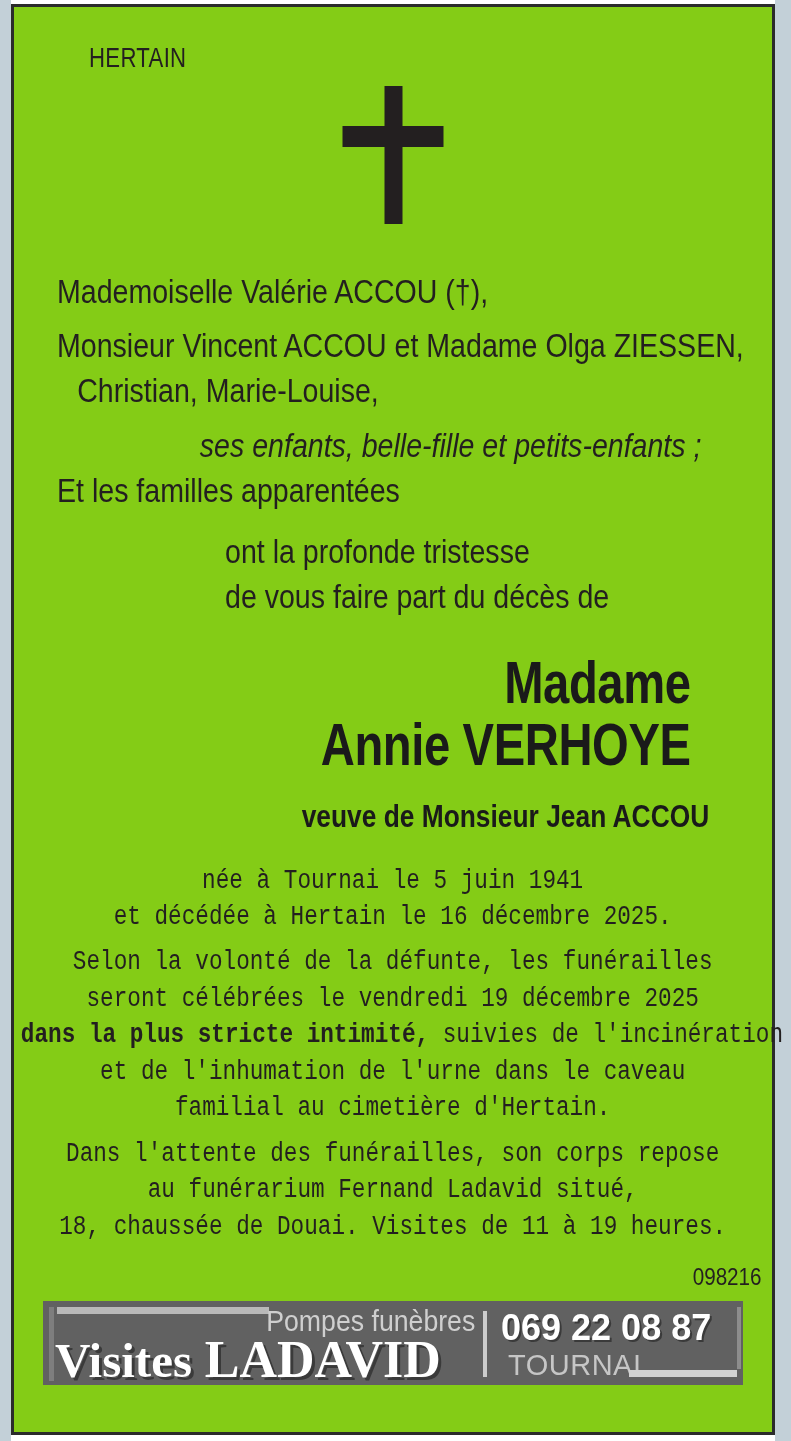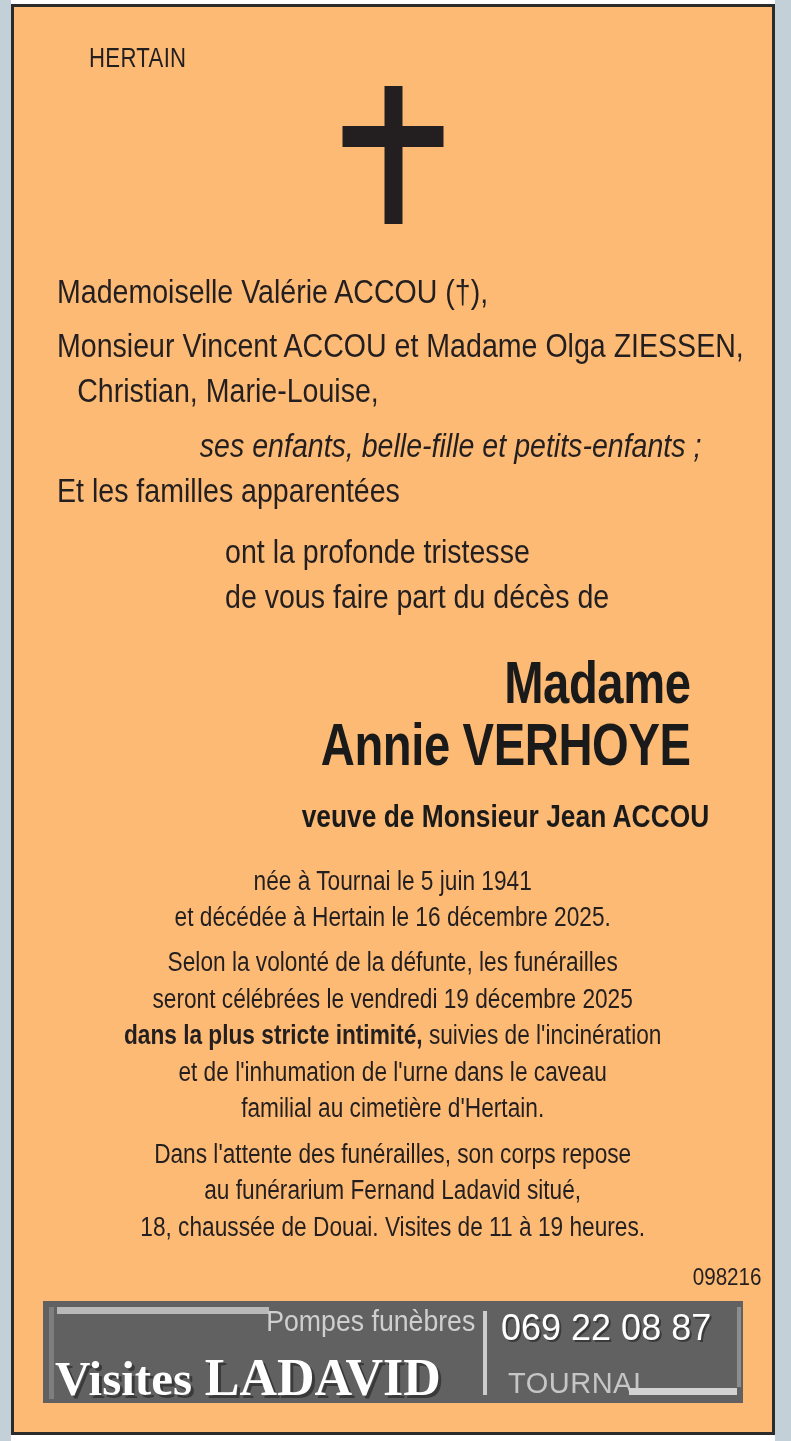--- a/index.html
+++ b/index.html
@@ -32,21 +32,21 @@
   .edge-strip.right { right: 0; width: 16px; }
 
   
   .frame {
     position: absolute;
     left: 11px;
     top: 4px;
     right: 16px;
     bottom: 6px;
     border: 3px solid #2b2b2b;
-    background: #fdba74;
+    background: #84cc16;
     box-sizing: border-box;
   }
 
   .inner {
     position: absolute;
     left: 0; right: 0; top: 0; bottom: 0;
     padding: 0 7px;
     box-sizing: border-box;
   }
 
@@ -135,20 +135,21 @@
     white-space: nowrap;
   }
 
   
   .details {
     margin-top: 28px;
     color: #231f20;
     font-size: 27px;
     line-height: 1.35;
     text-align: center;
+    font-family: Liberation Mono, monospace;
   }
   .details .ln {
     transform-origin: center center;
     text-align: center;
     width: 119%;
     margin-left: -9.5%;
   }
   .details b { font-weight: bold; }
 
   
@@ -159,21 +160,21 @@
     margin-top: 18px;
     padding-right: 4px;
     transform: scaleX(0.86);
     transform-origin: right center;
   }
 
   
   .banner {
     position: relative;
     margin: 10px 22px 0 22px;
-    height: 102px;
+    height: 84px;
     background: #616161;
     display: flex;
     align-items: stretch;
     overflow: hidden;
   }
   .banner-left {
     position: relative;
     flex: 1 1 auto;
     min-width: 0;
   }
@@ -231,21 +232,21 @@
   .banner-right {
     position: relative;
     flex: 0 0 256px;
     padding-left: 14px;
     box-sizing: border-box;
   }
   .phone {
     position: absolute;
     left: 14px;
     top: 6px;
-    font-weight: normal;
+    font-weight: bold;
     font-size: 36px;
     color: #ffffff;
     text-shadow: 2px 2px 0 #3a3a3a;
     white-space: nowrap;
   }
   .city {
     position: absolute;
     left: 21px;
     bottom: 3px;
     font-size: 29px;

